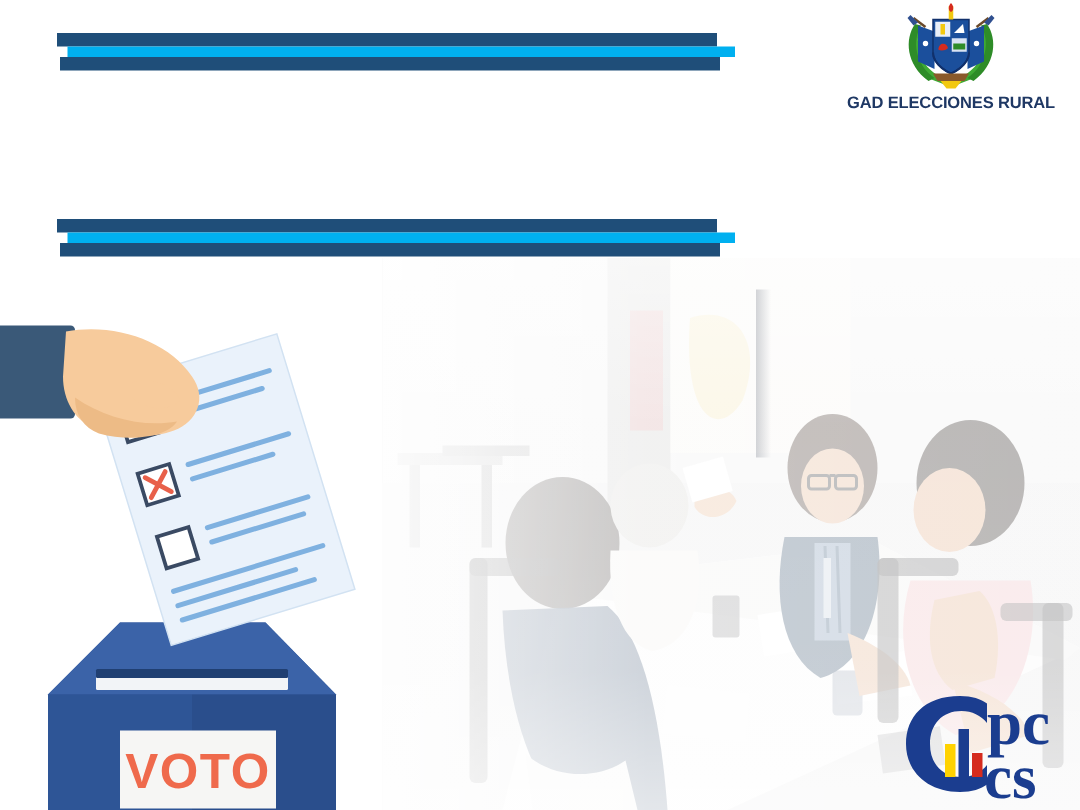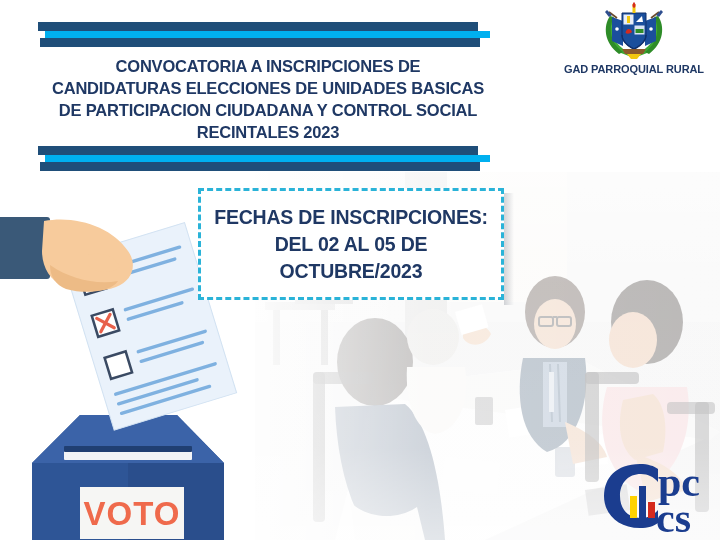--- a/index.html
+++ b/index.html
@@ -143,26 +143,20 @@
 <body>
 
 <div id="poster">
 
   <div class="bar-group" id="bar-top">
     <div class="bar bar-dark bar-a"></div>
     <div class="bar bar-cyan bar-b"></div>
     <div class="bar bar-dark bar-c"></div>
   </div>
 
-  <div id="headline">
-    <span class="ln">CONVOCATORIA A INSCRIPCIONES DE</span>
-    <span class="ln">CANDIDATURAS ELECCIONES DE UNIDADES BASICAS</span>
-    <span class="ln">DE PARTICIPACION CIUDADANA Y CONTROL SOCIAL</span>
-    <span class="ln">RECINTALES 2023</span>
-  </div>
 
   <div class="bar-group" id="bar-bottom">
     <div class="bar bar-dark bar-a"></div>
     <div class="bar bar-cyan bar-b"></div>
     <div class="bar bar-dark bar-c"></div>
   </div>
 
   <div id="crest-block">
     <svg id="crest" width="66" height="58" viewBox="0 0 66 58">
 
@@ -197,21 +191,21 @@
 
       <path d="M8 10 L16 16" stroke="#6b4a2a" stroke-width="1.6"></path>
       <path d="M58 10 L50 16" stroke="#6b4a2a" stroke-width="1.6"></path>
       <path d="M6 8 L11 13 L8 15 L4 10 Z" fill="#2f4f8f"></path>
       <path d="M60 8 L55 13 L58 15 L62 10 Z" fill="#2f4f8f"></path>
 
       <path d="M21 47 L45 47 L42 52 L24 52 Z" fill="#8a5a2b"></path>
       <path d="M26 52 L40 52 L36 57 L30 57 Z" fill="#f2c80f"></path>
     </svg>
     <div id="inst-name">
-      <span class="ln">GAD PARROQUIAL RURAL</span>
+      <span class="ln">GAD ELECCIONES RURAL</span>
     </div>
   </div>
 
   <div id="photo-wrap">
     <svg id="photo" viewBox="0 0 465 368" preserveAspectRatio="xMidYMid slice">
 
       <rect x="0" y="0" width="465" height="368" fill="#e9e9ea"></rect>
       <rect x="0" y="0" width="465" height="150" fill="#efefef"></rect>
 
       <rect x="150" y="0" width="42" height="170" fill="#cfcfce"></rect>
@@ -314,27 +308,20 @@
     <g>
       <rect x="-20" y="22" width="78" height="62" rx="3" fill="#3a5978"></rect>
       <path d="M52 26 C84 20, 120 32, 136 56 C146 70, 140 86, 124 92
                C108 98, 84 96, 70 90 C58 85, 50 72, 50 56 Z" fill="#f7cb9c"></path>
       <path d="M58 70 C78 84, 104 90, 126 86 C120 96, 96 100, 74 94 C64 90, 58 82, 58 70 Z" fill="#edbb86"></path>
       <path d="M96 60 C110 56, 124 62, 128 72 C120 80, 104 78, 96 70 Z" fill="#f7cb9c"></path>
     </g>
   </svg>
 
   <div id="date-box-shadow"></div>
-  <div id="date-box">
-    <div id="date-text">
-      <span class="ln">FECHAS DE INSCRIPCIONES:</span>
-      <span class="ln">DEL 02 AL 05 DE</span>
-      <span class="ln">OCTUBRE/2023</span>
-    </div>
-  </div>
 
   <svg id="cpccs-logo" viewBox="0 0 112 84">
 
     <path d="M40 12 C16 12, 4 26, 4 44 C4 62, 18 76, 40 76 C48 76, 54 74, 58 71
              L58 58 C54 63, 48 66, 41 66 C28 66, 20 57, 20 44
              C20 31, 28 22, 41 22 C48 22, 54 25, 58 30 L58 17 C54 14, 48 12, 40 12 Z" fill="#1b3d8f"></path>
 
     <rect x="30" y="44" width="7" height="22" fill="#ffd200"></rect>
     <rect x="39" y="34" width="7" height="32" fill="#1b3d8f"></rect>
     <rect x="48" y="50" width="7" height="16" fill="#d52b1e"></rect>

